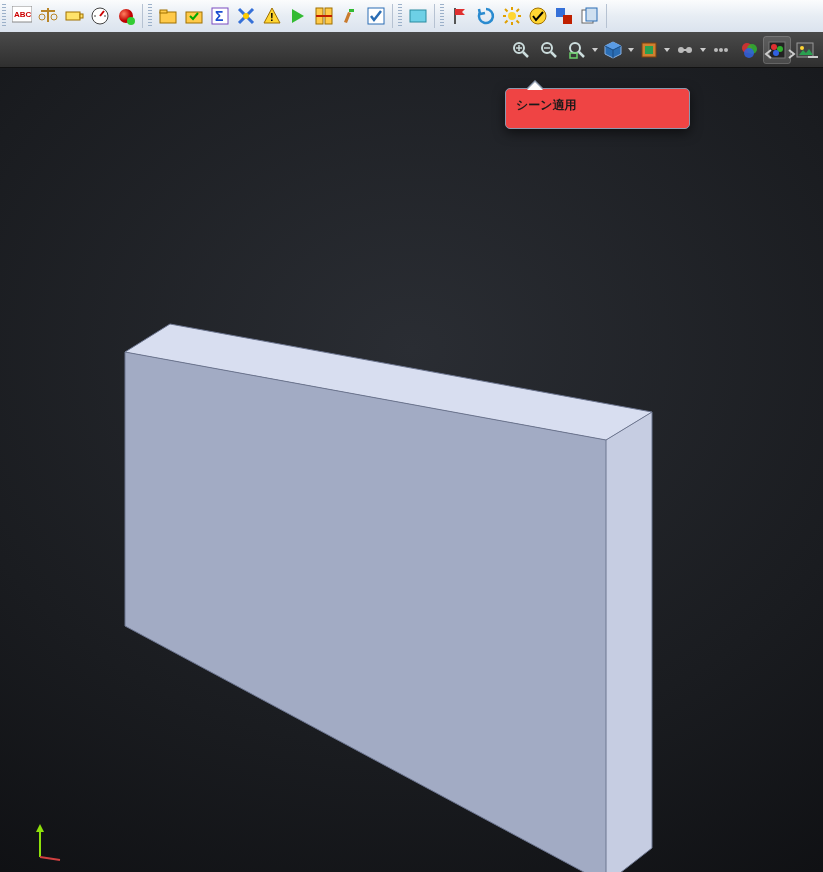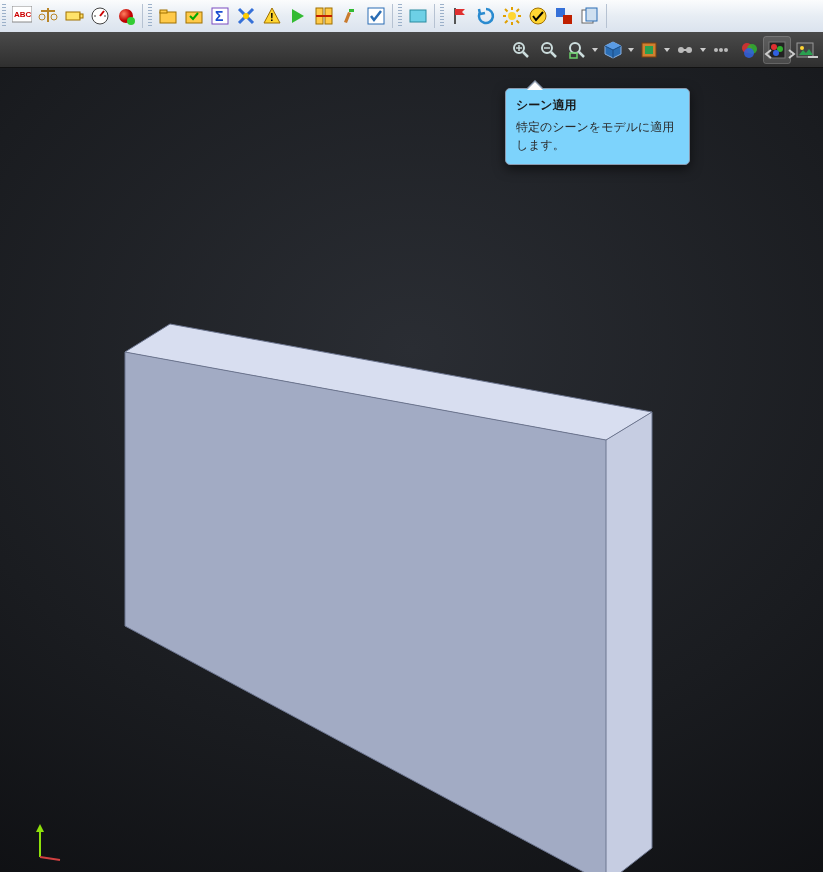--- a/index.html
+++ b/index.html
@@ -9,21 +9,21 @@
   .tbtn{width:24px;height:24px;margin:0 1px;display:flex;align-items:center;justify-content:center;border-radius:2px;cursor:pointer}
   .tbtn svg{display:block}
   .toolbar2{position:absolute;left:0;top:32px;width:823px;height:36px;background:linear-gradient(#4a4a4a,#2f2f2f);border-bottom:1px solid #111;display:flex;align-items:center;justify-content:flex-end;padding-right:4px;box-sizing:border-box}
   .darkbtn{width:26px;height:26px;margin:0 1px;display:flex;align-items:center;justify-content:center;border-radius:2px;cursor:pointer}
   .darkbtn.hover,.darkbtn:hover{background:rgba(255,255,255,.12);outline:1px solid rgba(255,255,255,.25)}
   .drop{width:8px;height:26px;display:flex;align-items:center;justify-content:center;cursor:pointer}
   .drop svg{display:block}
   .spacer2{flex:1}
   .view{position:absolute;left:0;top:68px;width:823px;height:804px;background:radial-gradient(ellipse 130% 110% at 50% 35%,#2a2d33 0%,#1a1c20 45%,#0e0f12 75%,#050607 100%)}
   .box3d{position:absolute;left:70px;top:200px;width:700px;height:640px;pointer-events:none}
-  .tooltip{position:absolute;left:505px;top:88px;width:185px;background:#7dd3fc;border:1px solid #8a99ae;border-radius:5px;box-shadow:0 4px 12px rgba(0,0,0,.55);padding:8px 10px 10px;box-sizing:border-box}
+  .tooltip{position:absolute;left:505px;top:88px;width:185px;background:#ef4444;border:1px solid #8a99ae;border-radius:5px;box-shadow:0 4px 12px rgba(0,0,0,.55);padding:8px 10px 10px;box-sizing:border-box}
   .tooltip .ttl{font-weight:bold;color:#1a1a1a;margin-bottom:4px}
   .tooltip .bdy{color:#2a2a2a;line-height:1.5}
   .tooltip .arrow{position:absolute;left:20px;top:-18px;width:0;height:0;border:9px solid transparent;border-bottom-color:#8a99ae}
   .tooltip .arrow::after{content:"";position:absolute;left:-8px;top:-6px;width:0;height:0;border:8px solid transparent;border-bottom-color:#fff}
   .wctrl{position:absolute;right:2px;top:47px;display:flex;gap:6px}
   .wctrl span{width:16px;height:14px;display:flex;align-items:center;justify-content:center;color:#ddd;cursor:pointer}
   .axis{position:absolute;left:30px;bottom:10px;width:40px;height:40px;pointer-events:none}
 </style>
 </head>
 <body>
@@ -422,14 +422,13 @@
   <svg class="axis" viewBox="0 0 40 40">
     <line x1="10" y1="35" x2="10" y2="8" stroke="#8ee00a" stroke-width="2"></line>
     <polygon points="10,2 6,10 14,10" fill="#8ee00a"></polygon>
     <line x1="10" y1="35" x2="30" y2="38" stroke="#d04040" stroke-width="2"></line>
   </svg>
 </div>
 
 <div class="tooltip">
   <div class="arrow"></div>
   <div class="ttl">シーン適用</div>
-  <div class="bdy">特定のシーンをモデルに適用します。</div>
 </div>
 
 </body></html>

